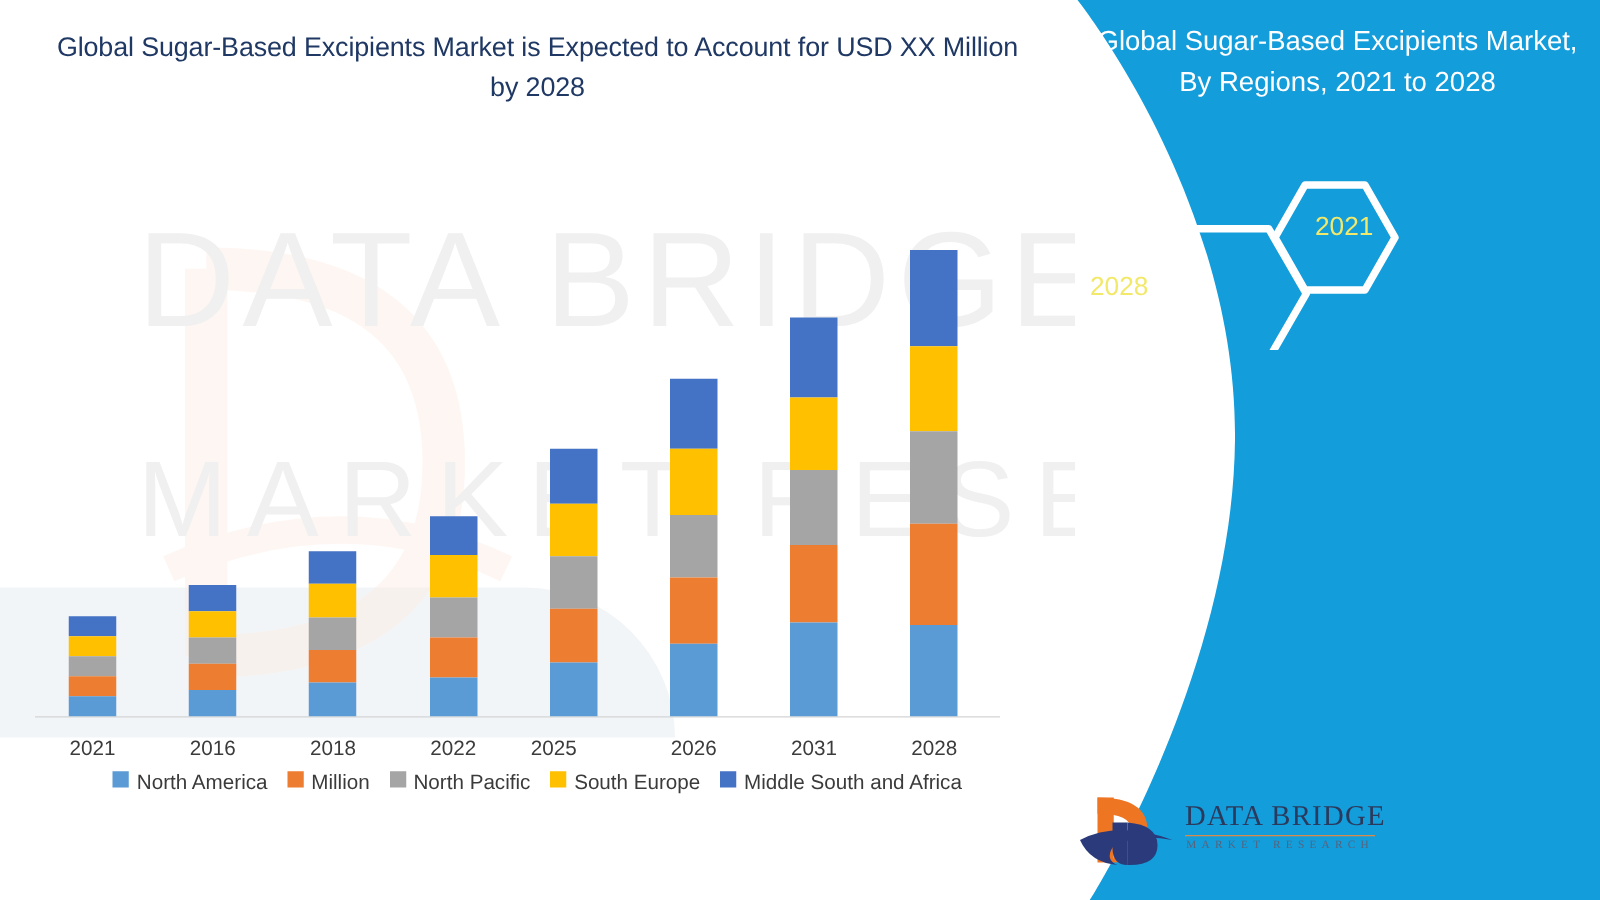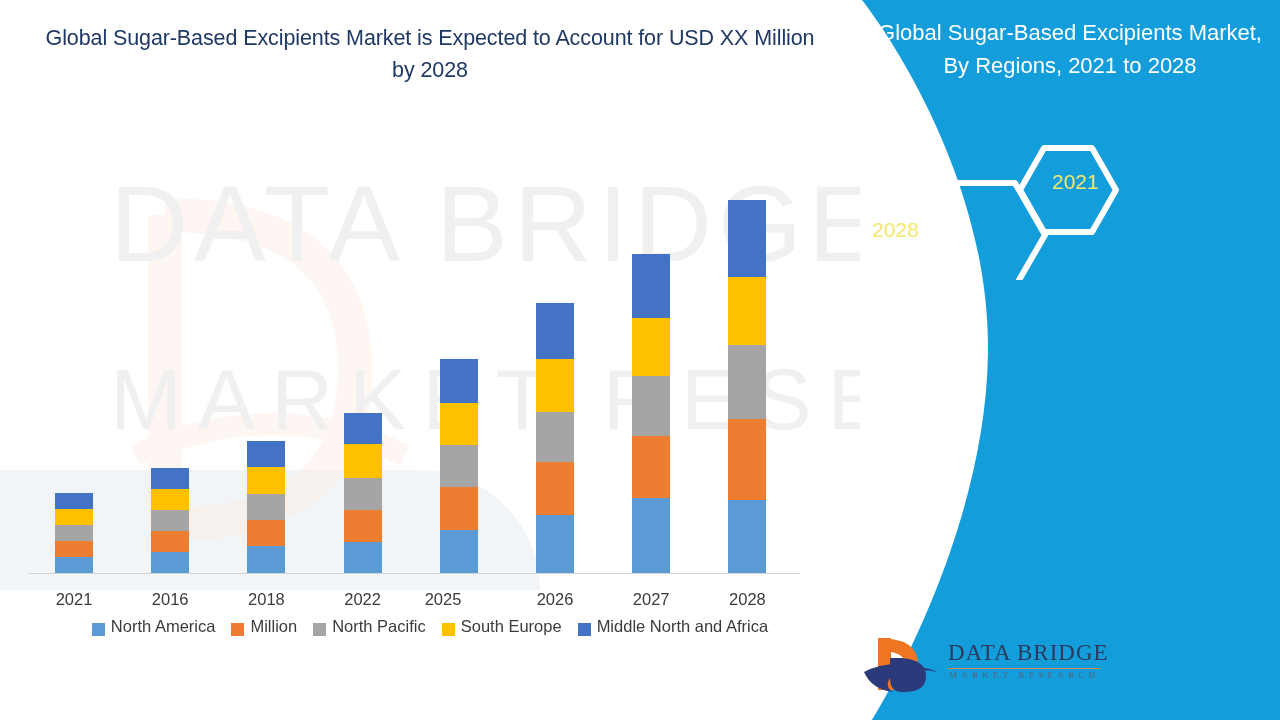--- a/index.html
+++ b/index.html
@@ -95,21 +95,21 @@
   
   #legend {
     position: absolute;
     left: 0; top: 617px;
     width: 860px;
     display: flex;
     justify-content: center;
     align-items: center;
     gap: 16px;
   }
-  .legend-item { display: flex; align-items: flex-end; gap: 6px; }
+  .legend-item { display: flex; align-items: flex-start; gap: 6px; }
   .legend-swatch { width: 13px; height: 13px; display:block; }
   .legend-label { font-size: 16.5px; color: #3b3b3b; white-space: nowrap; }
 
   
   #right-panel {
     position: absolute;
     right: 0; top: 0;
     width: 440px; height: 720px;
     overflow: hidden;
   }
@@ -260,21 +260,21 @@
             <span class="seg" style="height: 77px; background: rgb(68, 114, 196);"></span>
           </div>
         </div>
       <div id="xlabels">
           <div class="x-label" style="left: 29px;">2021</div>
           <div class="x-label" style="left: 125.2px;">2016</div>
           <div class="x-label" style="left: 221.4px;">2018</div>
           <div class="x-label" style="left: 317.6px;">2022</div>
           <div class="x-label" style="left: 398px;">2025</div>
           <div class="x-label" style="left: 510px;">2026</div>
-          <div class="x-label" style="left: 606.2px;">2027</div>
+          <div class="x-label" style="left: 606.2px;">2031</div>
           <div class="x-label" style="left: 702.4px;">2028</div>
         </div>
     </div>
 
     <div id="legend">
         <div class="legend-item">
           <span class="legend-swatch" style="background: rgb(91, 155, 213);"></span>
           <span class="legend-label">North America</span>
         </div>
         <div class="legend-item">
@@ -284,21 +284,21 @@
         <div class="legend-item">
           <span class="legend-swatch" style="background: rgb(165, 165, 165);"></span>
           <span class="legend-label">North Pacific</span>
         </div>
         <div class="legend-item">
           <span class="legend-swatch" style="background: rgb(255, 192, 0);"></span>
           <span class="legend-label">South Europe</span>
         </div>
         <div class="legend-item">
           <span class="legend-swatch" style="background: rgb(68, 114, 196);"></span>
-          <span class="legend-label">Middle North and Africa</span>
+          <span class="legend-label">Middle South and Africa</span>
         </div>
       </div>
   </div>
 
   <div id="right-panel">
     <svg id="right-bg" viewBox="0 0 440 720" preserveAspectRatio="none">
       <path d="M22 0 C 22 0, 150 160, 148 352 C 146 540, 32 720, 32 720 L440 720 L440 0 Z" fill="#139ddb"></path>
     </svg>
 
     <div id="right-title">Global Sugar-Based Excipients Market, By Regions, 2021 to 2028</div>

